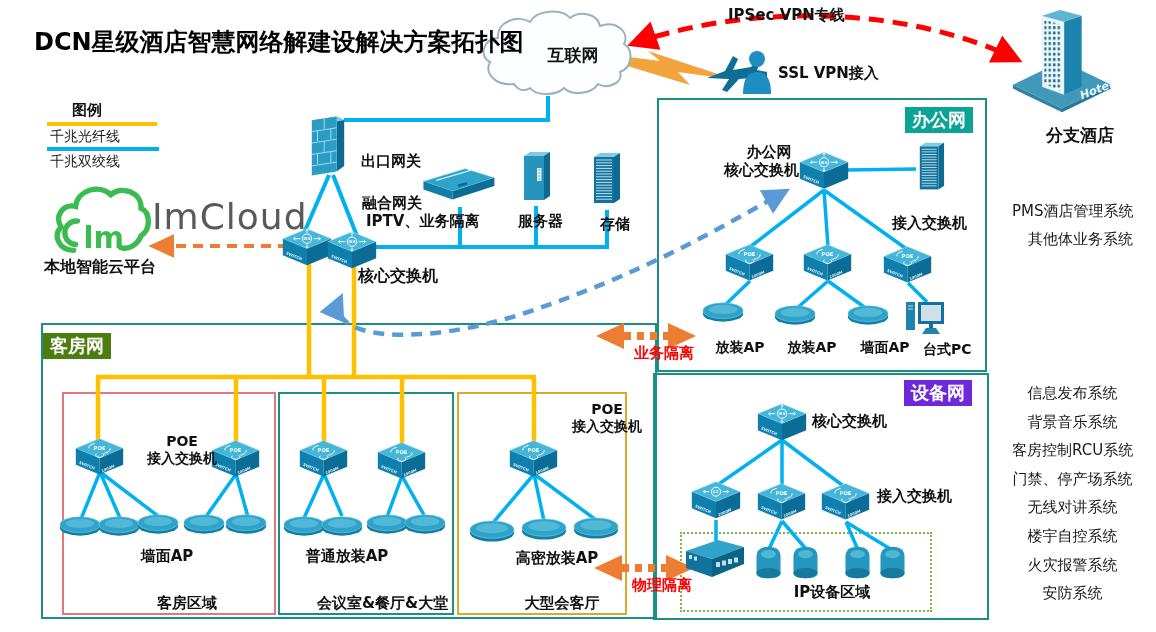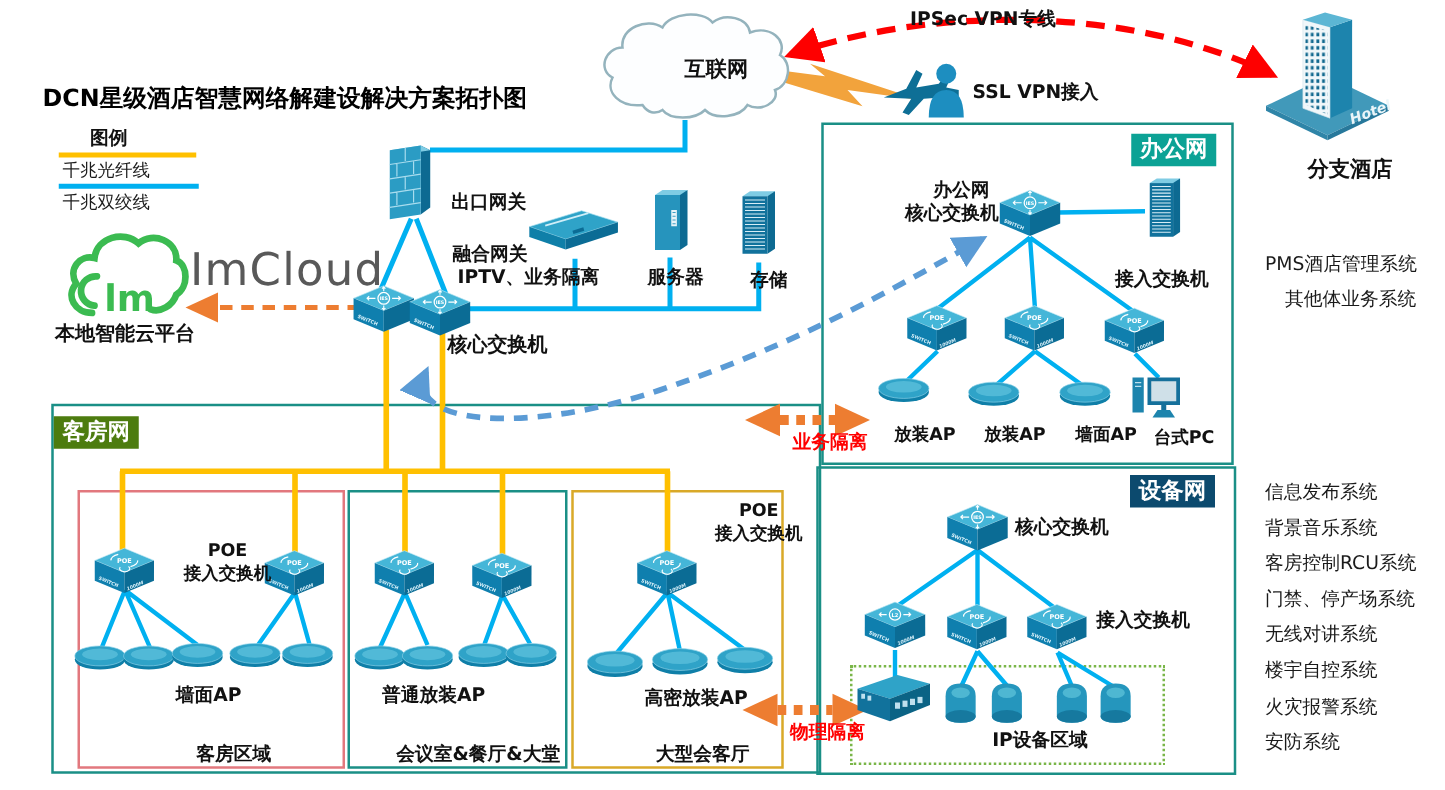--- a/index.html
+++ b/index.html
@@ -9,25 +9,25 @@
   .txt{position:absolute;font-size:15px;color:#1a1a1a;white-space:nowrap;}
   .ctr{text-align:center;padding-left:17px;}
   .red{color:#ff0000;}
   .badge{position:absolute;color:#fff;font-weight:bold;font-size:18px;padding:2px 7px;line-height:22px;}
   .box{position:absolute;border:2px solid #1a8f86;}
   .zone1{border:2px solid #e2787e;}
   .zone2{border:2px solid #1a8f86;}
   .zone3{border:2px solid #d9a928;}
   .ipbox{position:absolute;border:2px dotted #7ab648;}
   .legline{position:absolute;height:4px;}
-  .title{position:absolute;font-weight:bold;font-size:19px;color:#000;white-space:nowrap;margin-top:40px;}
+  .title{position:absolute;font-weight:bold;font-size:24px;color:#000;white-space:nowrap;}
   .brand{position:absolute;font-size:36px;color:#595959;letter-spacing:1px;}
   svg.dev{position:absolute;overflow:visible;}
   #wires{position:absolute;left:0;top:0;z-index:2;pointer-events:none;}
-  .z3{z-index:3;} .z4{z-index:4;position:absolute;}
+  .z3{z-index:3;} .z4{z-index:4;position:absolute;text-align:center;}
   .syslist{position:absolute;font-size:15px;color:#1a1a1a;line-height:28.6px;white-space:nowrap;}
 </style>
 </head>
 <body>
 
 <div class="canvas">
 
   <svg width="0" height="0" style="position:absolute" aria-hidden="true">
     <defs>
       <pattern id="winpat" width="4.6" height="5.4" patternUnits="userSpaceOnUse">
@@ -353,21 +353,21 @@
     </svg>
   <svg class="dev z3" style="left:521px;top:516px;width:46px;height:26px;">
       <use href="#sym-ap"></use>
     </svg>
   <svg class="dev z3" style="left:573px;top:515px;width:46px;height:26px;">
       <use href="#sym-ap"></use>
     </svg>
 
   <div class="badge z4" style="left:43px;top:333px;background:#4d7c0f;">客房网</div>
   <div class="badge z4" style="left:905px;top:107px;background:#0ca295;">办公网</div>
-  <div class="badge z4" style="left:904px;top:380px;background:#0c4a6e;">设备网</div>
+  <div class="badge z4" style="left:904px;top:380px;background:#6d28d9;">设备网</div>
 
   <div class="title z4" style="left:34px;top:26px;">DCN星级酒店智慧网络解建设解决方案拓扑图</div>
 
   <div class="lbl z4" style="left:72px;top:101px;border-bottom:0;">图例</div>
   <div class="legline z4" style="left:47px;top:122px;width:110px;background:#ffc000;"></div>
   <div class="txt z4" style="left:50px;top:128px;font-size:14px;">千兆光纤线</div>
   <div class="legline z4" style="left:47px;top:147px;width:112px;background:#00b0f0;"></div>
   <div class="txt z4" style="left:50px;top:153px;font-size:14px;">千兆双绞线</div>
 
   <div class="brand z4" style="left:152px;top:196px;">ImCloud</div>

